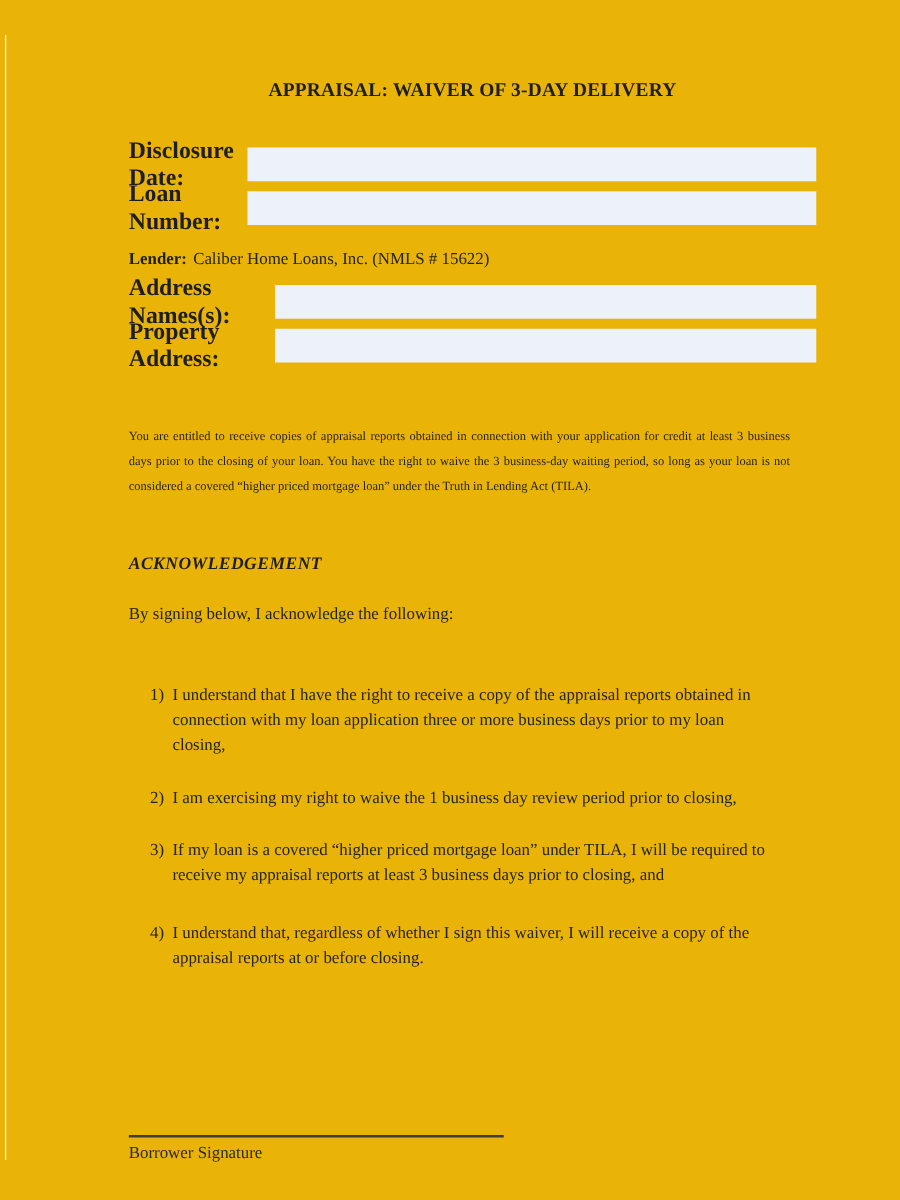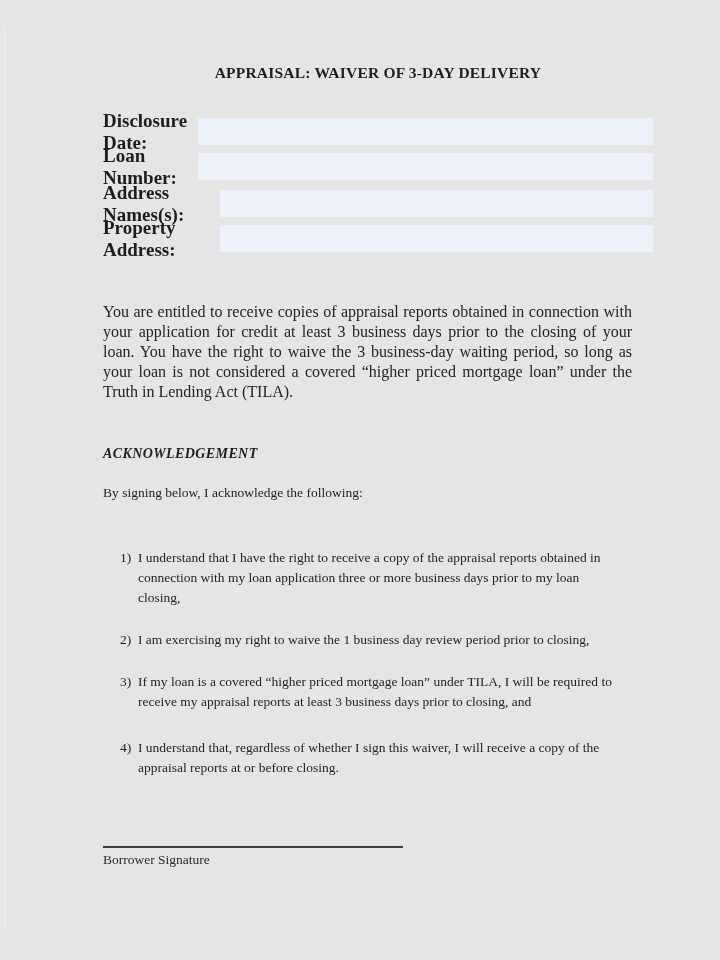--- a/index.html
+++ b/index.html
@@ -1,20 +1,20 @@
 <!DOCTYPE html>
 <html><head>
 <meta charset="utf-8">
 <style>
   * { margin:0; padding:0; box-sizing:border-box; }
   html,body { background:#fff; }
   .page {
     position:relative;
     width:720px; height:960px;
-    background:#e5e5e5;
+    background:#eab308;
     font-family:"Liberation Serif", serif;
     color:#242424;
     overflow:hidden;
   }
   .edge-artifact {
     position:absolute; left:4px; top:28px; width:1px; height:900px;
     background:#f1f1f1;
   }
   .content {
     position:absolute; left:103px; top:0; width:550px;
@@ -47,21 +47,21 @@
   }
   .row-static {
     margin-top:18px; margin-bottom:12px;
     font-size:13.5px; line-height:18px;
   }
   .row-static .lbl-inline { font-weight:bold; color:#1e1e1e; margin-right:5px; }
   .row2 { margin-bottom:10px; }
   .intro {
     margin-top:50px;
     width:529px;
-    font-size:16px;
+    font-size:10px;
     line-height:20px;
     text-align:justify;
   }
   .ack-heading {
     margin-top:44px;
     font-size:14px;
     font-weight:bold;
     letter-spacing:0.4px;
     color:#1e1e1e;
     font-style:italic;
@@ -75,21 +75,21 @@
   .li {
     display:flex;
     margin-bottom:22px;
     font-size:13.5px;
     line-height:20px;
   }
   .li .num { flex:0 0 18px; }
   .li .li-text { width:482px; }
   .li3 { margin-bottom:26px; }
   .sig-row {
-    position:absolute; left:103px; top:846px;
+    position:absolute; left:103px; top:908px;
     width:550px;
     display:flex;
   }
   .sig-block { border-top:2px solid #3c3c3c; padding-top:4px; }
   .sig-borrower { width:300px; }
   .sig-gap { width:62px; }
   .sig-date { width:167px; }
   .sig-label { font-size:13.5px; color:#2a2a2a; }
 </style>
 </head>
@@ -107,20 +107,23 @@
       <div class="row narrow">
         <span class="lbl">Disclosure Date:</span>
         <input class="fld" aria-label="Disclosure Date:" style="">
       </div>
 
       <div class="row narrow row2">
         <span class="lbl">Loan Number:</span>
         <input class="fld" aria-label="Loan Number:" style="">
       </div>
 
+      <div class="row-static">
+        <span class="lbl-inline">Lender:</span><span>Caliber Home Loans, Inc. (NMLS # 15622)</span>
+      </div>
 
       <div class="row wide">
         <span class="lbl">Address Names(s):</span>
         <input class="fld" aria-label="Borrower Names(s):" style="">
       </div>
 
       <div class="row wide">
         <span class="lbl">Property Address:</span>
         <input class="fld" aria-label="Property Address:" style="">
       </div>

